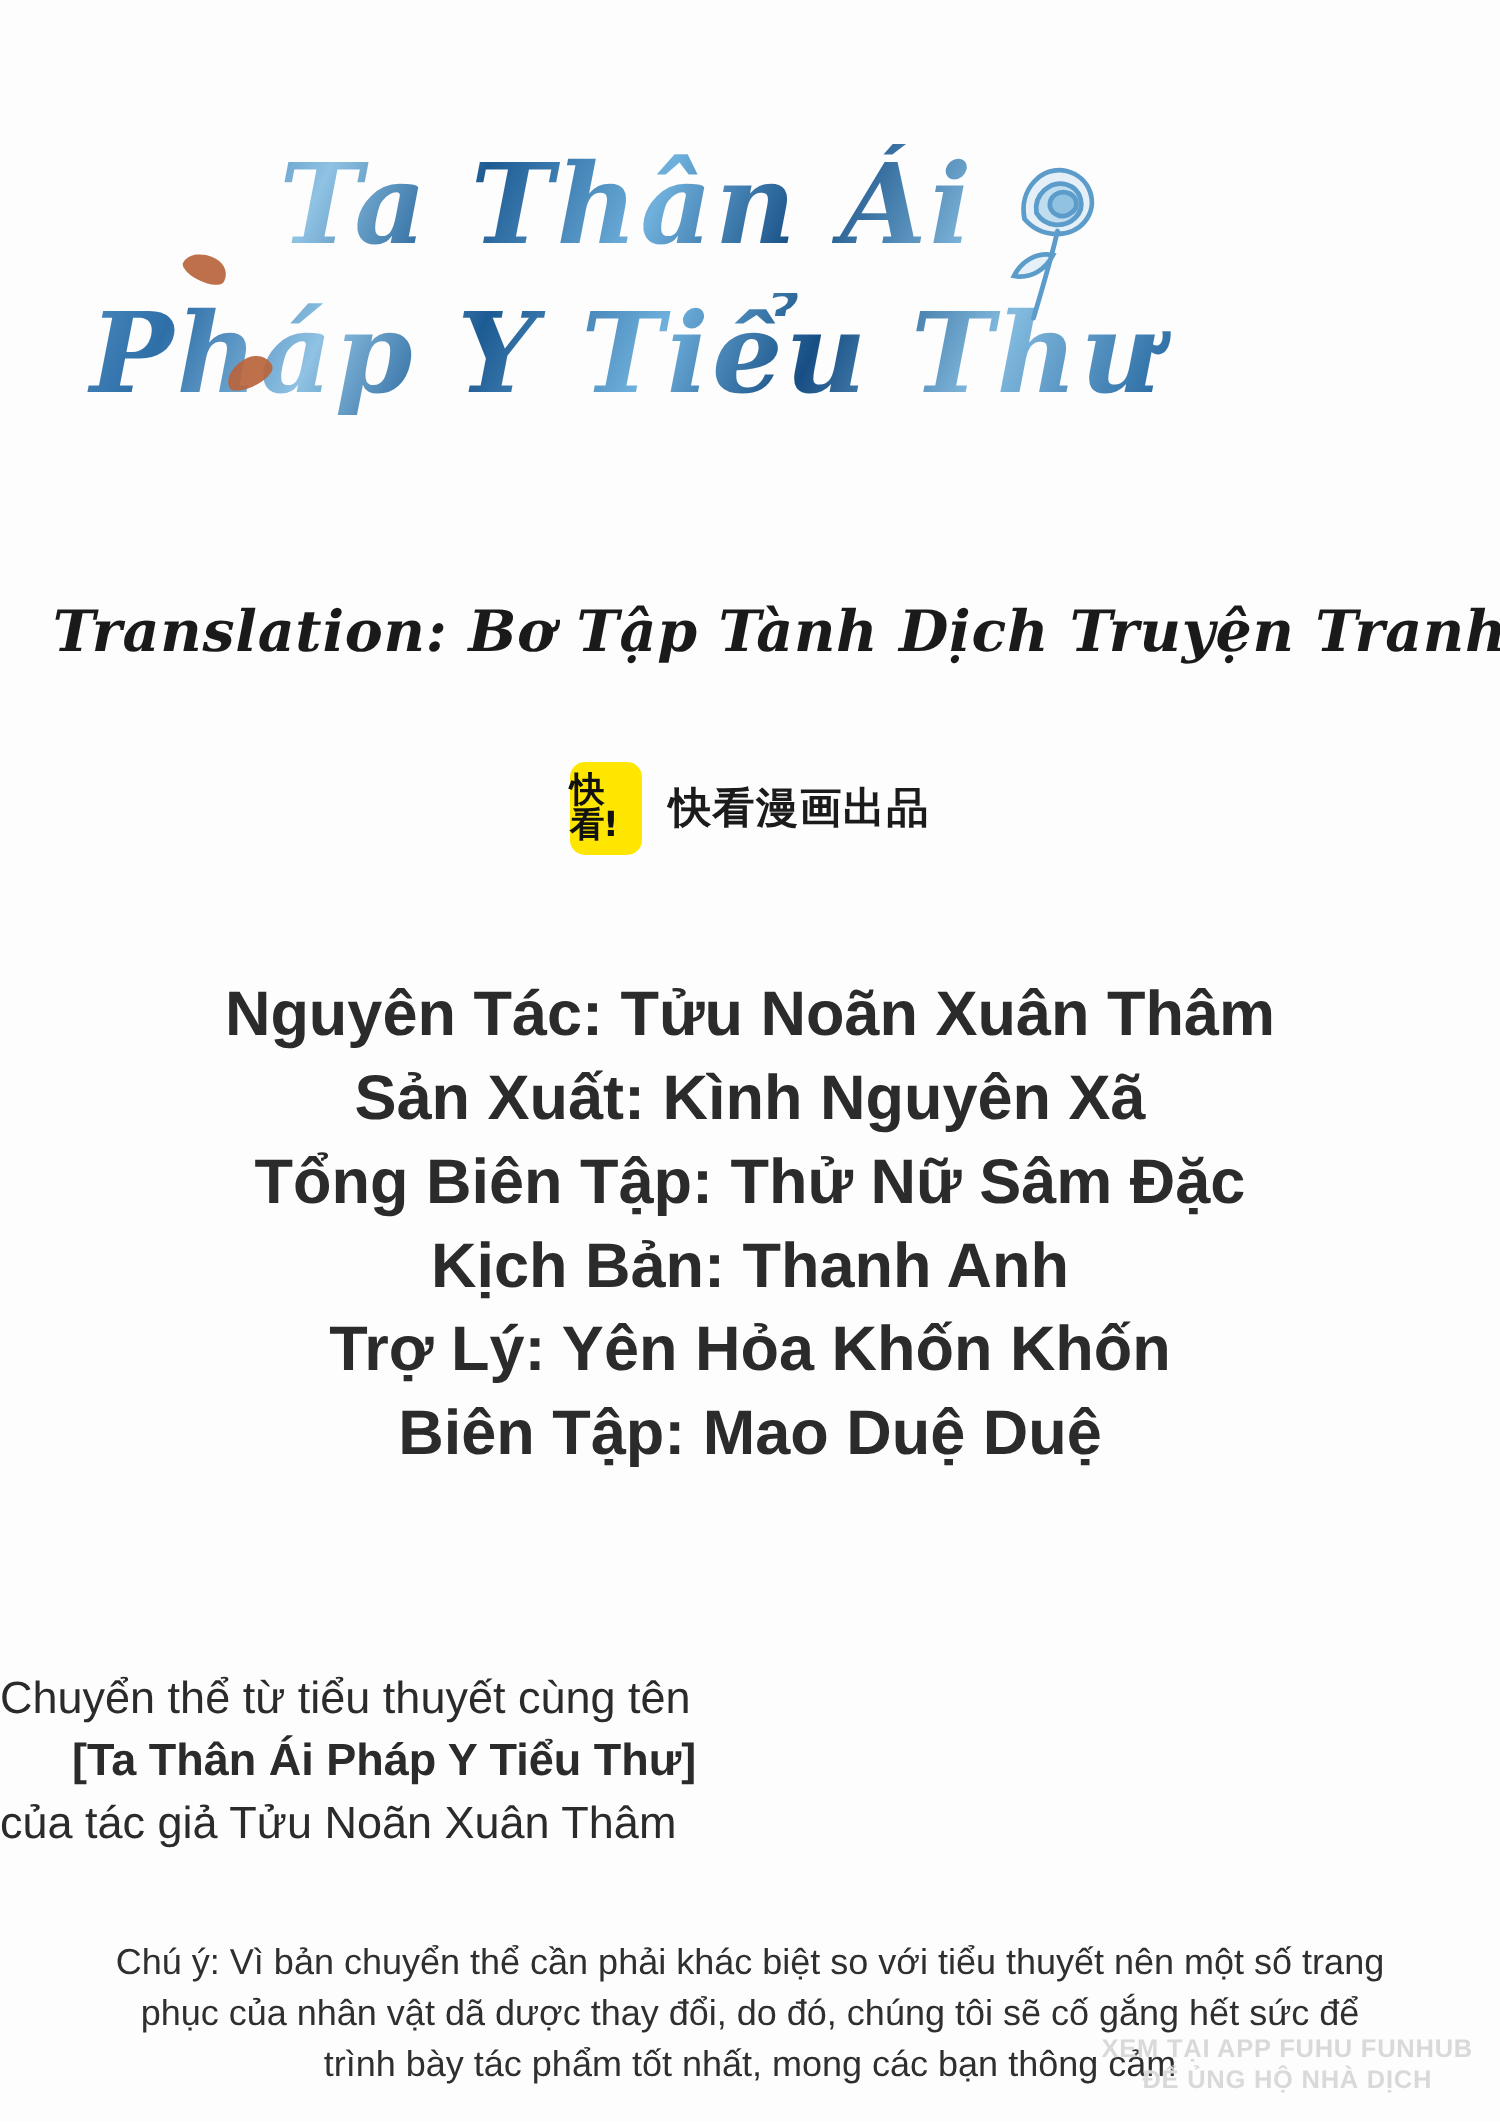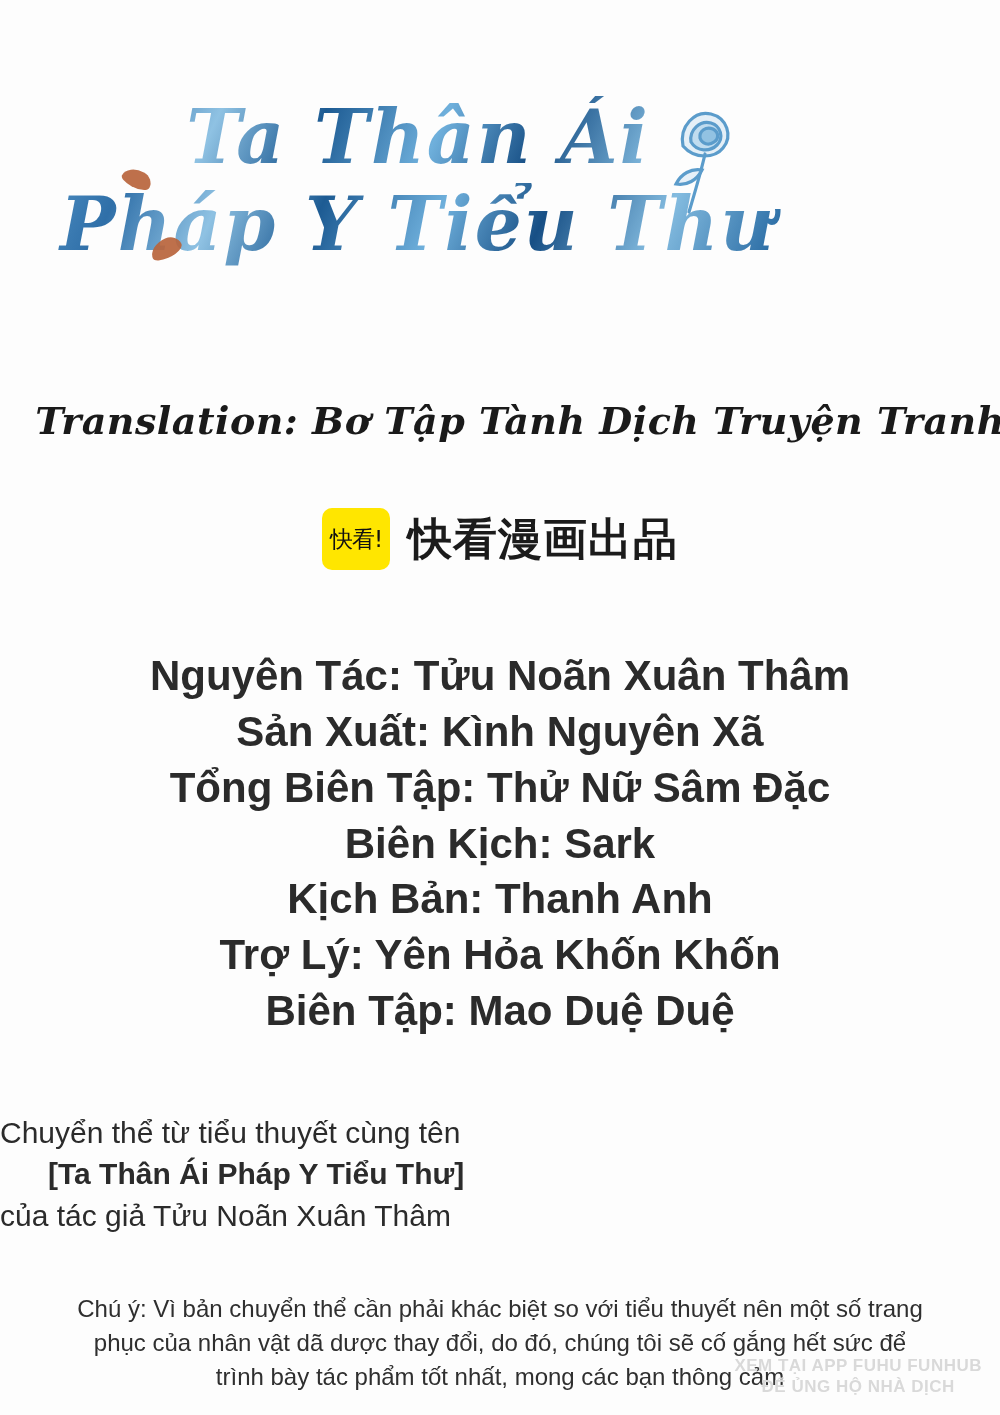--- a/index.html
+++ b/index.html
@@ -45,21 +45,21 @@
          #6fb0dc 52%,
          #174f85 64%,
          #84bce0 78%,
          #2a6ca4 92%,
          #5795c7 100%);
     -webkit-background-clip: text;
     background-clip: text;
     color: transparent;
   }
   .title-line-1 { font-size: 74px; }
-  .title-line-2 { font-size: 74px; margin-top: 4px; }
+  .title-line-2 { font-size: 74px; margin-top: 16px; }
 
   
   .rose {
     position: absolute;
     left: 645px;
     top: 4px;
     width: 110px;
     height: 125px;
   }
   .petal-a {
@@ -106,38 +106,38 @@
     position: absolute;
     top: 508px;
     left: 0;
     width: 1000px;
     display: flex;
     align-items: center;
     justify-content: center;
     gap: 18px;
   }
   .kk-logo {
-    width: 68px;
+    width: 48px;
     height: 62px;
     background: #ffe600;
     border-radius: 10px;
     display: flex;
     align-items: center;
     justify-content: center;
     color: #111;
     font-family: "DejaVu Sans", sans-serif;
-    font-weight: 400;
+    font-weight: 700;
     font-size: 23px;
     line-height: 1;
     letter-spacing: -1px;
   }
   .publisher-text {
     font-family: Liberation Mono, monospace;
     font-weight: 700;
-    font-size: 44px;
+    font-size: 28px;
     color: #1b1b1b;
     letter-spacing: 1px;
   }
 
   
   .credits {
     position: absolute;
     top: 648px;
     left: 0;
     width: 1000px;
@@ -217,21 +217,20 @@
 
   <div class="publisher-row">
     <div class="kk-logo">快看!</div>
     <div class="publisher-text">快看漫画出品</div>
   </div>
 
   <div class="credits">
     <div class="credit-line">Nguyên Tác: Tửu Noãn Xuân Thâm</div>
     <div class="credit-line">Sản Xuất: Kình Nguyên Xã</div>
     <div class="credit-line">Tổng Biên Tập: Thử Nữ Sâm Đặc</div>
-    <div class="credit-line">Biên Kịch: Sark</div>
     <div class="credit-line">Kịch Bản: Thanh Anh</div>
     <div class="credit-line">Trợ Lý: Yên Hỏa Khốn Khốn</div>
     <div class="credit-line">Biên Tập: Mao Duệ Duệ</div>
   </div>
 
   <div class="adaptation">
     <div class="adapt-line">Chuyển thể từ tiểu thuyết cùng tên</div>
     <div class="adapt-line strong">[Ta Thân Ái Pháp Y Tiểu Thư]</div>
     <div class="adapt-line">của tác giả Tửu Noãn Xuân Thâm</div>
   </div>

